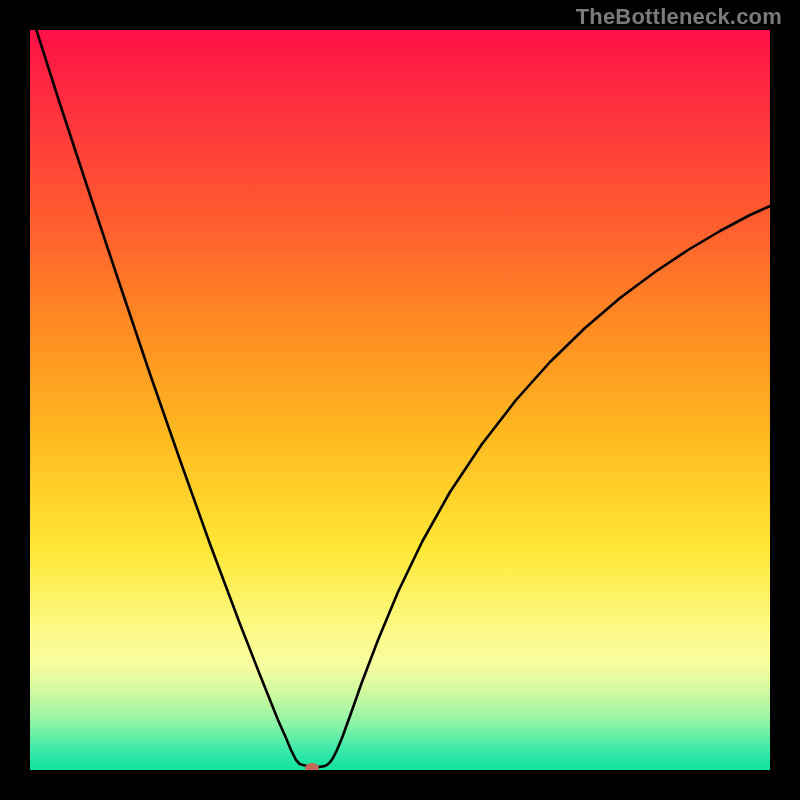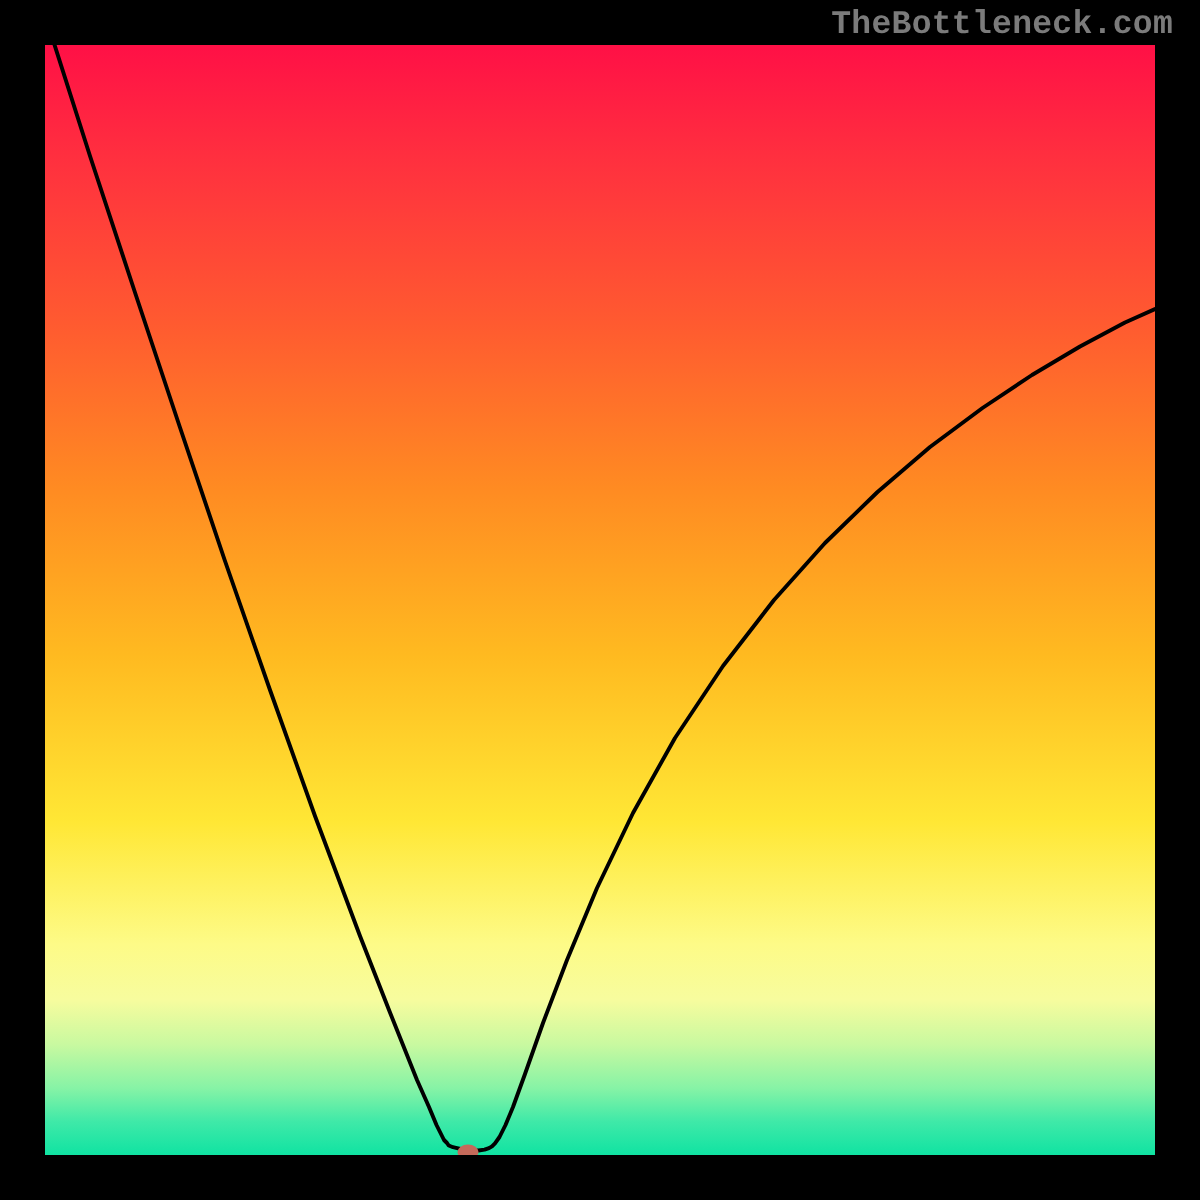--- a/index.html
+++ b/index.html
@@ -19,21 +19,20 @@
   }
   .watermark {
     position: absolute;
     top: 4px;
     right: 18px;
     font-size: 22px;
     font-weight: 600;
     color: #7b7b7b;
     letter-spacing: 0.2px;
     z-index: 10;
-    font-family: Liberation Mono, monospace;
   }
   .plot-area {
     position: absolute;
     left: 30px;
     top: 30px;
     width: 740px;
     height: 740px;
     overflow: hidden;
   }
   .gradient-fill {

